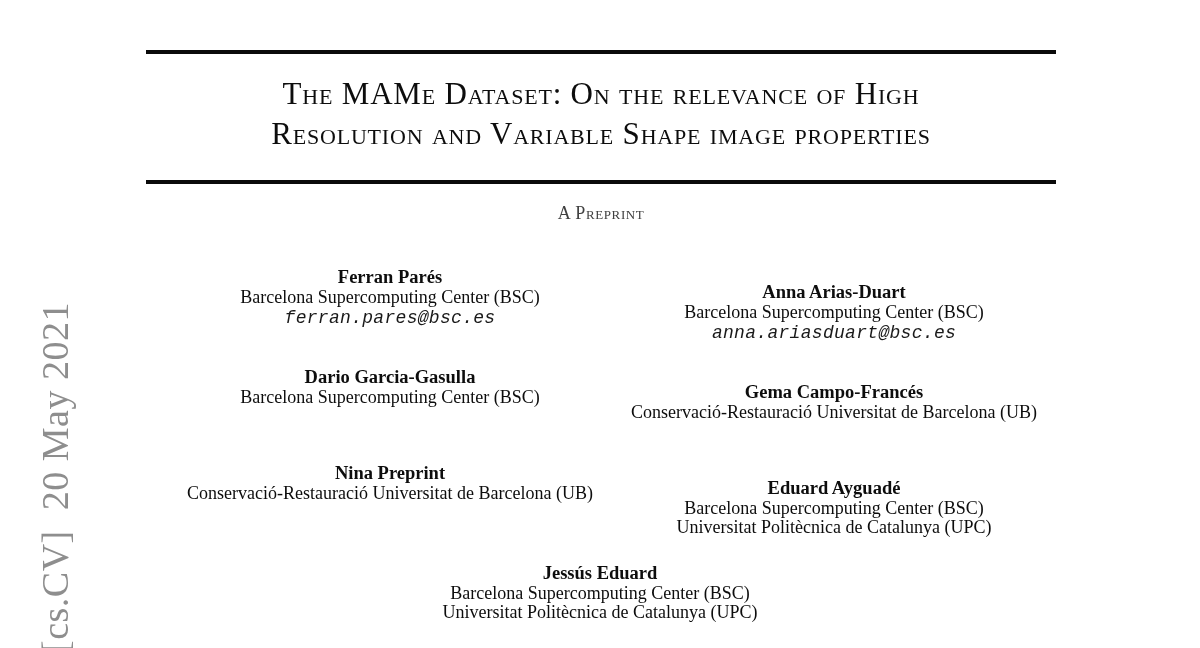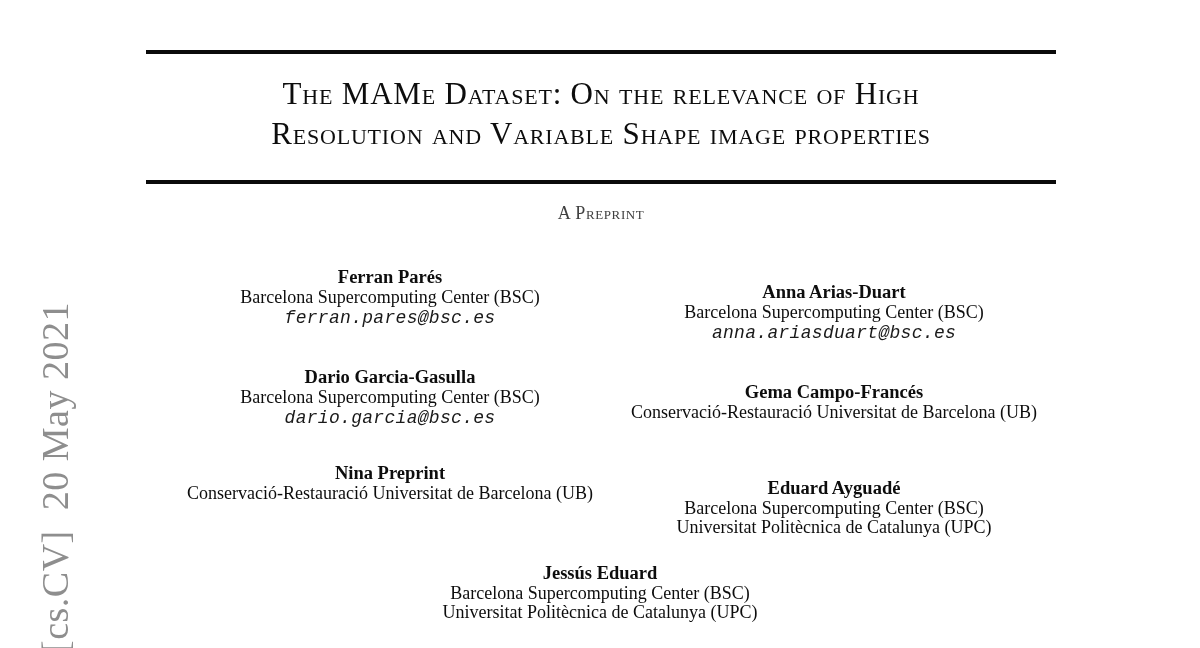--- a/index.html
+++ b/index.html
@@ -110,21 +110,20 @@
 
   <div class="author-block col-right row-1">
     <div class="author-name">Anna Arias-Duart</div>
     <div class="author-affiliation">Barcelona Supercomputing Center (BSC)</div>
     <div class="author-email">anna.ariasduart@bsc.es</div>
   </div>
 
   <div class="author-block col-left row-2">
     <div class="author-name">Dario Garcia-Gasulla</div>
     <div class="author-affiliation">Barcelona Supercomputing Center (BSC)</div>
-    <div class="author-email">dario.garcia@bsc.es</div>
   </div>
 
   <div class="author-block col-right row-2">
     <div class="author-name">Gema Campo-Francés</div>
     <div class="author-affiliation">Conservació-Restauració Universitat de Barcelona (UB)</div>
   </div>
 
   <div class="author-block col-left row-3">
     <div class="author-name">Nina Preprint</div>
     <div class="author-affiliation">Conservació-Restauració Universitat de Barcelona (UB)</div>

